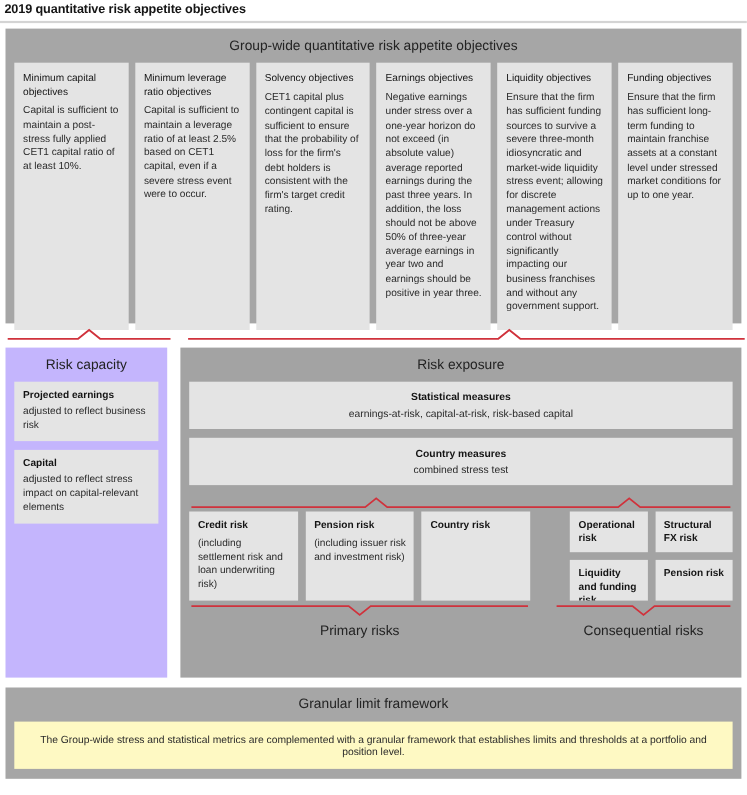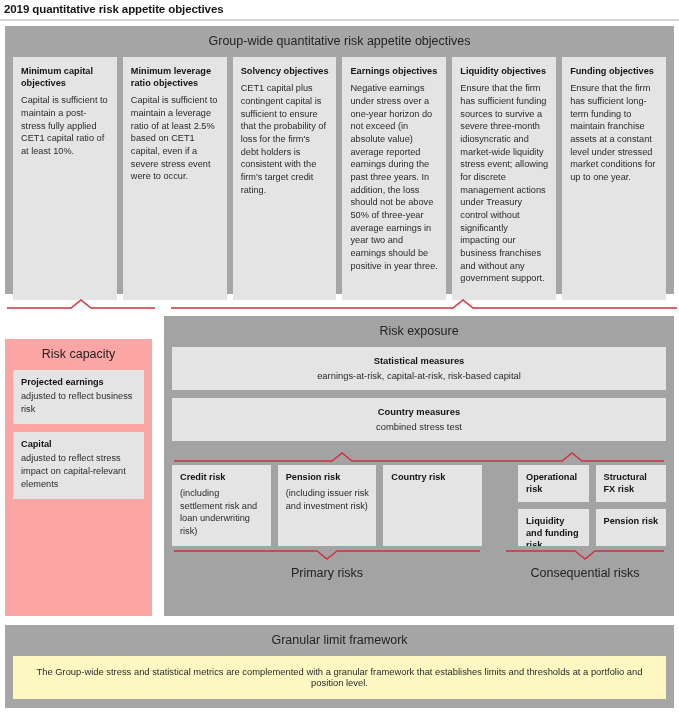--- a/index.html
+++ b/index.html
@@ -52,21 +52,21 @@
   }
   .objective-card {
     flex: 1 1 0;
     background: #e4e4e4;
     padding: 8px 8px 10px 8px;
     height: 243px;
     overflow: hidden;
   }
   .objective-card .oc-title {
     font-size: 9.2px;
-    font-weight: bold;
+    font-weight: normal;
     line-height: 1.32;
     color: #141414;
     margin-bottom: 5px;
   }
   .objective-card .oc-body {
     font-size: 9.2px;
     line-height: 1.38;
     color: #2a2a2a;
   }
 
@@ -87,23 +87,22 @@
 
   
   #section-middle {
     display: flex;
     gap: 12px;
     padding: 0 5px;
     height: 300px;
   }
   #panel-capacity {
     width: 152px;
-    background: #fca5a5;
+    background: #c4b5fd;
     padding: 0 8px 8px 8px;
-    margin-top: 23px;
   }
   #panel-exposure {
     width: 510px;
     background: #a3a3a3;
     padding: 0 8px 6px 8px;
     position: relative;
   }
 
   .capacity-card {
     background: #e4e4e4;

